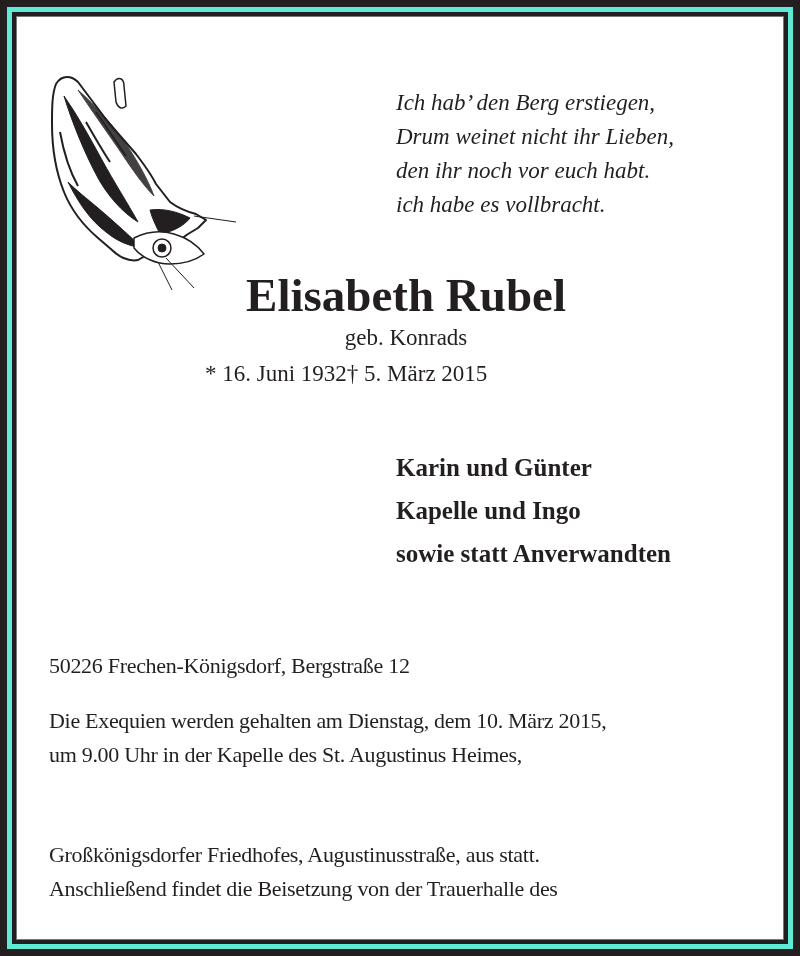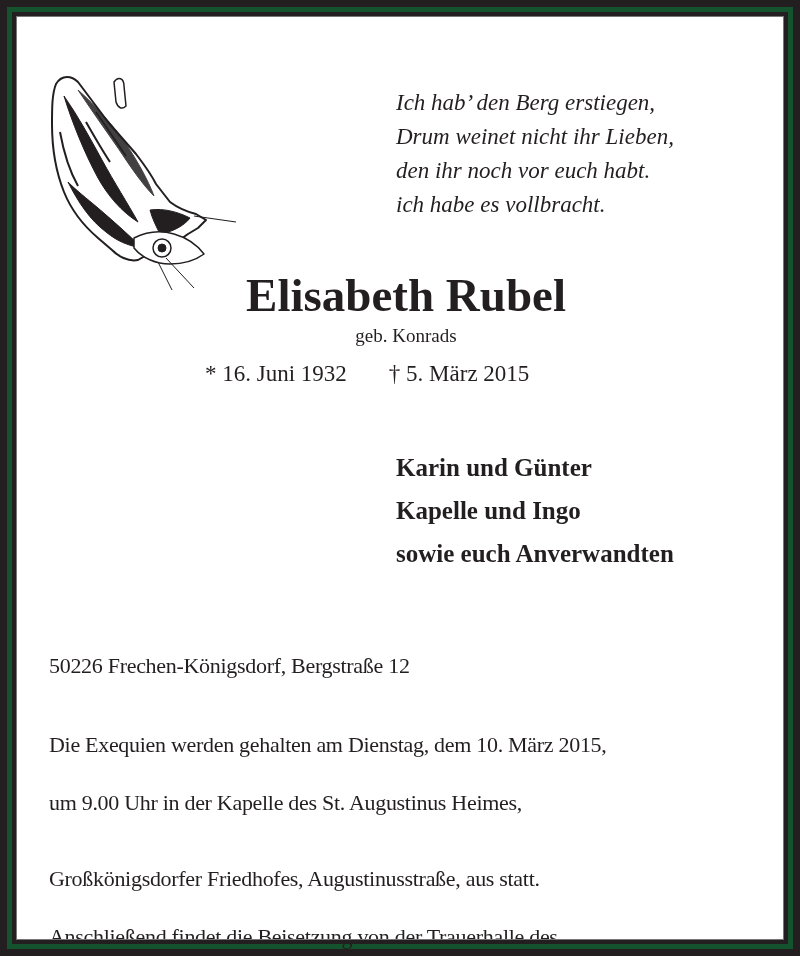--- a/index.html
+++ b/index.html
@@ -1,31 +1,31 @@
 <!DOCTYPE html>
 <html><head>
 <meta charset="utf-8">
 <style>
   html, body { margin: 0; padding: 0; }
   body { width: 800px; height: 956px; background: #231f20; position: relative; overflow: hidden; font-family: "DejaVu Serif", "Liberation Serif", serif; color: #231f20; }
-  .outer { position: absolute; left: 7px; top: 7px; width: 786px; height: 942px; background: #14532d; }
+  .outer { position: absolute; left: 7px; top: 7px; width: 786px; height: 942px; background: #5eead4; }
   .inner { position: absolute; left: 5px; top: 5px; right: 5px; bottom: 5px; border: 4px solid #231f20; box-sizing: border-box; background:#fff; }
   .inner::after { content:""; position:absolute; left:0; top:0; right:0; bottom:0; border:1px solid #777; pointer-events:none; }
   .hands { position: absolute; left: 22px; top: 46px; width: 200px; height: 230px; }
   .poem { position: absolute; left: 380px; top: 70px; font-family: "Liberation Serif", serif; font-style: italic; font-size: 23px; line-height: 34px; color: #231f20; }
   .poem div { white-space: nowrap; }
   .name { position: absolute; left: 0; width: 780px; text-align: center; top: 252px; font-family: "Liberation Serif", serif; font-weight: bold; font-size: 47px; color: #231f20; }
-  .birthname { position: absolute; left: 0; width: 780px; text-align: center; top: 309px; font-family: "Liberation Serif", serif; font-size: 19px; color: #231f20; }
+  .birthname { position: absolute; left: 0; width: 780px; text-align: center; top: 309px; font-family: "Liberation Serif", serif; font-size: 23px; color: #231f20; }
   .dates { position: absolute; left: 189px; top: 345px; font-family: "Liberation Serif", serif; font-size: 23px; white-space: nowrap; color:#231f20; }
-  .dates .death { margin-left: 42px; }
+  .dates .death { }
   .family { position: absolute; left: 380px; top: 430px; font-family: "Liberation Serif", serif; font-weight: bold; font-size: 25px; line-height: 43px; color: #231f20; }
   .family div { white-space: nowrap; }
   .address { position: absolute; left: 33px; top: 637px; font-family: "Liberation Serif", serif; font-size: 22px; color:#231f20; white-space: nowrap; letter-spacing: -0.3px; text-align: center; }
   .para { position: absolute; left: 33px; font-family: "Liberation Serif", serif; font-size: 22px; line-height: 34px; color:#231f20; letter-spacing: -0.3px; }
-  .para div { white-space: nowrap; margin-top: 24px; }
+  .para div { white-space: nowrap; }
   .p1 { top: 688px; }
   .p2 { top: 822px; }
 </style>
 </head>
 <body>
 
 <div class="outer">
   <div class="inner">
 
     <div class="hands">
@@ -64,21 +64,21 @@
 
     <div class="name">Elisabeth Rubel</div>
     <div class="birthname">geb. Konrads</div>
     <div class="dates">
       <span>* 16. Juni 1932</span><span class="death">† 5. März 2015</span>
     </div>
 
     <div class="family">
       <div>Karin und Günter</div>
       <div>Kapelle und Ingo</div>
-      <div>sowie euch Anverwandten</div>
+      <div>sowie statt Anverwandten</div>
     </div>
 
     <div class="address">50226 Frechen-Königsdorf, Bergstraße 12</div>
 
     <div class="para p1">
       <div>Die Exequien werden gehalten am Dienstag, dem 10. März 2015,</div>
       <div>um 9.00 Uhr in der Kapelle des St. Augustinus Heimes,</div>
     </div>
 
     <div class="para p2">

